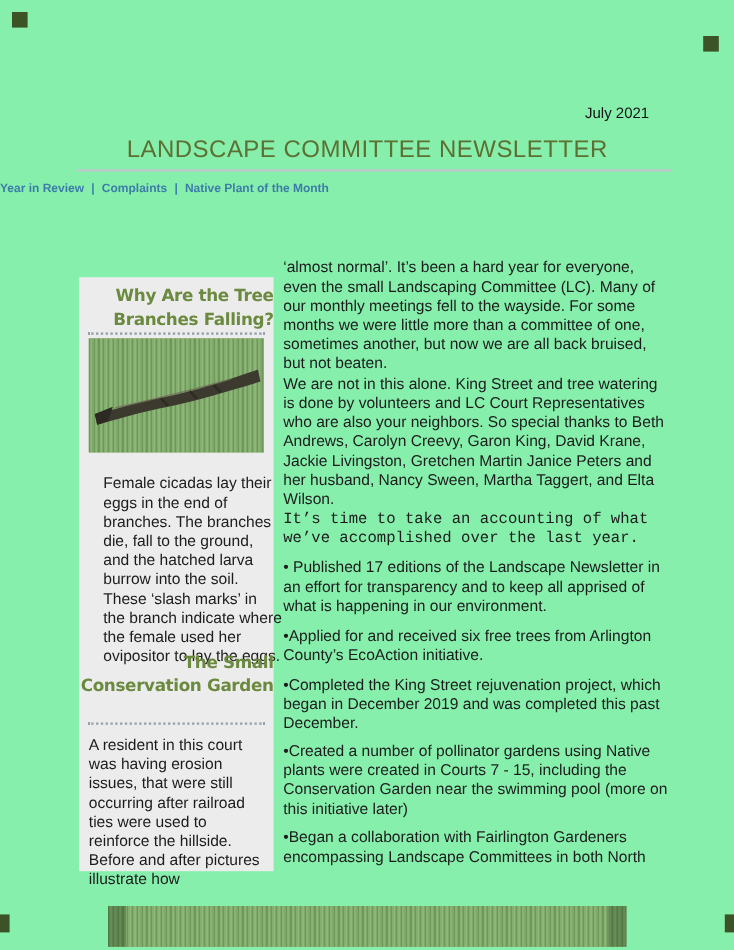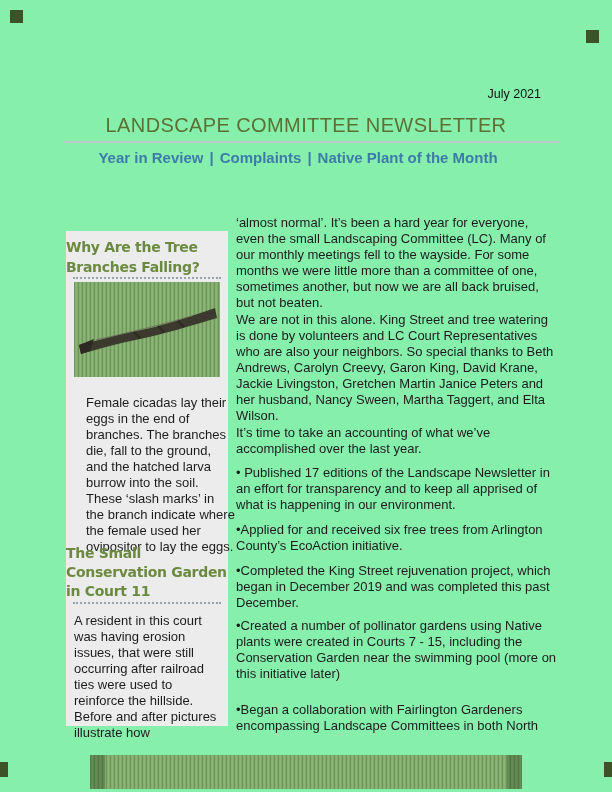--- a/index.html
+++ b/index.html
@@ -17,33 +17,33 @@
   .sq-br { left:604px; top:762px; width:8px; height:15px; }
 
   
   .date { position:absolute; top:86px; right:71px; font-size:12.5px; color:#111; }
   .title {
     position:absolute; top:113px; left:0; right:0; text-align:center;
     font-size:20px; line-height:24px; letter-spacing:0.4px; color:#5c7033;
   }
   .title-rule { position:absolute; top:141px; left:64px; width:496px; height:2px; background:#bfc9cd; }
   .nav {
-    position:absolute; top:149px; left:0; right:16px; text-align:center;
-    font-size:15px; line-height:18px; font-weight:bold; color:#3d7ca9;
+    position:absolute; top:149px; left:0; right:16px; text-align:left;
+    font-size:10px; line-height:18px; font-weight:bold; color:#3d7ca9;
   }
   .nav .sep { margin:0 6px; font-weight:bold; }
   .nav .nav-item { cursor:pointer; }
 
   
   .intro { position:absolute; top:185px; left:74px; width:486px; }
 
   
   .sidebar { position:absolute; top:231px; left:66px; width:162px; height:495px; background:#ececec; }
   .sb-heading {
-    position:absolute; left:0; right:0; text-align:left;
+    position:absolute; left:0; right:0; text-align:right;
     font-family:"DejaVu Sans", sans-serif; font-weight:bold; color:#6b8a3f;
     font-size:14px; letter-spacing:-0.3px; white-space:nowrap;
   }
   .sb-h1 { top:6px; line-height:20px; }
   .sb-h2 { top:313px; line-height:19px; }
   .dotted-rule { position:absolute; left:7px; right:7px; border-top:2px dotted #93a2ac; height:0; }
   .sb-rule1 { top:46px; }
   .sb-rule2 { top:371px; }
   .sb-text { position:absolute; left:8px; width:149px; }
   .sb-t1 { top:152px; }
@@ -53,23 +53,23 @@
   .fabric {
     background-color:#82ab6e;
     background-image:repeating-linear-gradient(90deg,
       #6c985a 0px, #6c985a 1px, #83ac6f 1px, #8fb87a 3px, #7ea769 3px, #7ea769 4px);
   }
   .photo { position:absolute; top:51px; left:8px; width:146px; height:95px; overflow:hidden; }
   .photo svg { display:block; }
 
   
   .col-p { position:absolute; left:236px; width:324px; margin:0; }
-  .p0 { top:215px; } .p1 { top:312px; } .p2 { top:425px; }
+  .p0 { top:215px; } .p1 { top:312px; } .p2 { top:425px;font-family:Liberation Mono, monospace; }
   .b0 { top:465px; } .b1 { top:522px; } .b2 { top:563px; }
-  .b3 { top:618px; } .b4 { top:690px;margin-top:12px; }
+  .b3 { top:618px; } .b4 { top:690px; }
 
   
   .footer-strip { position:absolute; top:755px; left:90px; width:432px; height:34px; }
   .footer-strip .end-shade { position:absolute; top:0; bottom:0; width:15px; background:rgba(20,45,15,0.30); }
   .footer-strip .end-left { left:0; }
   .footer-strip .end-right { right:0; }
 </style>
 </head>
 <body>
 
@@ -99,21 +99,20 @@
         <path d="M5 63 C 20 60, 40 53, 62 49 C 85 45, 112 36, 141 26 L 143 36 C 116 44, 90 52, 66 57 C 44 61, 22 68, 7 72 Z" fill="#3c3a2f"></path>
         <path d="M5 63 L 20 57 L 16 69 L 7 72 Z" fill="#2c2a22"></path>
         <path d="M22 58 C 48 52, 80 45, 118 34" stroke="#6e6a56" stroke-width="1.3" fill="none" opacity="0.7"></path>
         <path d="M60 50 l6 6 M84 44 l6 6 M104 39 l6 6" stroke="#23221b" stroke-width="2" opacity="0.6"></path>
       </svg>
     </div>
     <p class="sb-text sb-t1" style="margin:12px;">Female cicadas lay their eggs in the end of branches.  The branches die, fall to the ground, and the hatched larva burrow into the soil.  These ‘slash marks’ in the branch indicate where the female used her ovipositor to lay the eggs.</p>
     <div class="sb-heading sb-h2">
       <div>The Small</div>
       <div>Conservation Garden</div>
-      <div>in Court 11</div>
     </div>
     <div class="dotted-rule sb-rule2"></div>
     <p class="sb-text sb-t2" style="margin:0;">A resident in this court was having erosion issues, that were still occurring after railroad ties were used to reinforce the hillside.  Before and after pictures illustrate how</p>
   </div>
 
   <p class="col-p p1">We are not in this alone.  King Street and tree watering is done by volunteers and LC Court Representatives who are also your neighbors.  So special thanks to Beth Andrews, Carolyn Creevy, Garon King, David Krane, Jackie Livingston, Gretchen Martin Janice Peters and her husband, Nancy Sween, Martha Taggert, and Elta Wilson.</p>
   <p class="col-p p0">‘almost normal’.  It’s been a hard year for everyone, even the small Landscaping Committee (LC).  Many of our monthly meetings fell to the wayside.  For some months we were little more than a committee of one, sometimes another, but now we are all back bruised, but not beaten.</p>
   <p class="col-p p2">It’s time to take an accounting of what we’ve accomplished over the last year.</p>
   <p class="col-p b0">• Published 17 editions of the Landscape Newsletter in an effort for transparency and to keep all apprised of what is happening in our environment.</p>
   <p class="col-p b1">•Applied for and received six free trees from Arlington County’s EcoAction initiative.</p>

